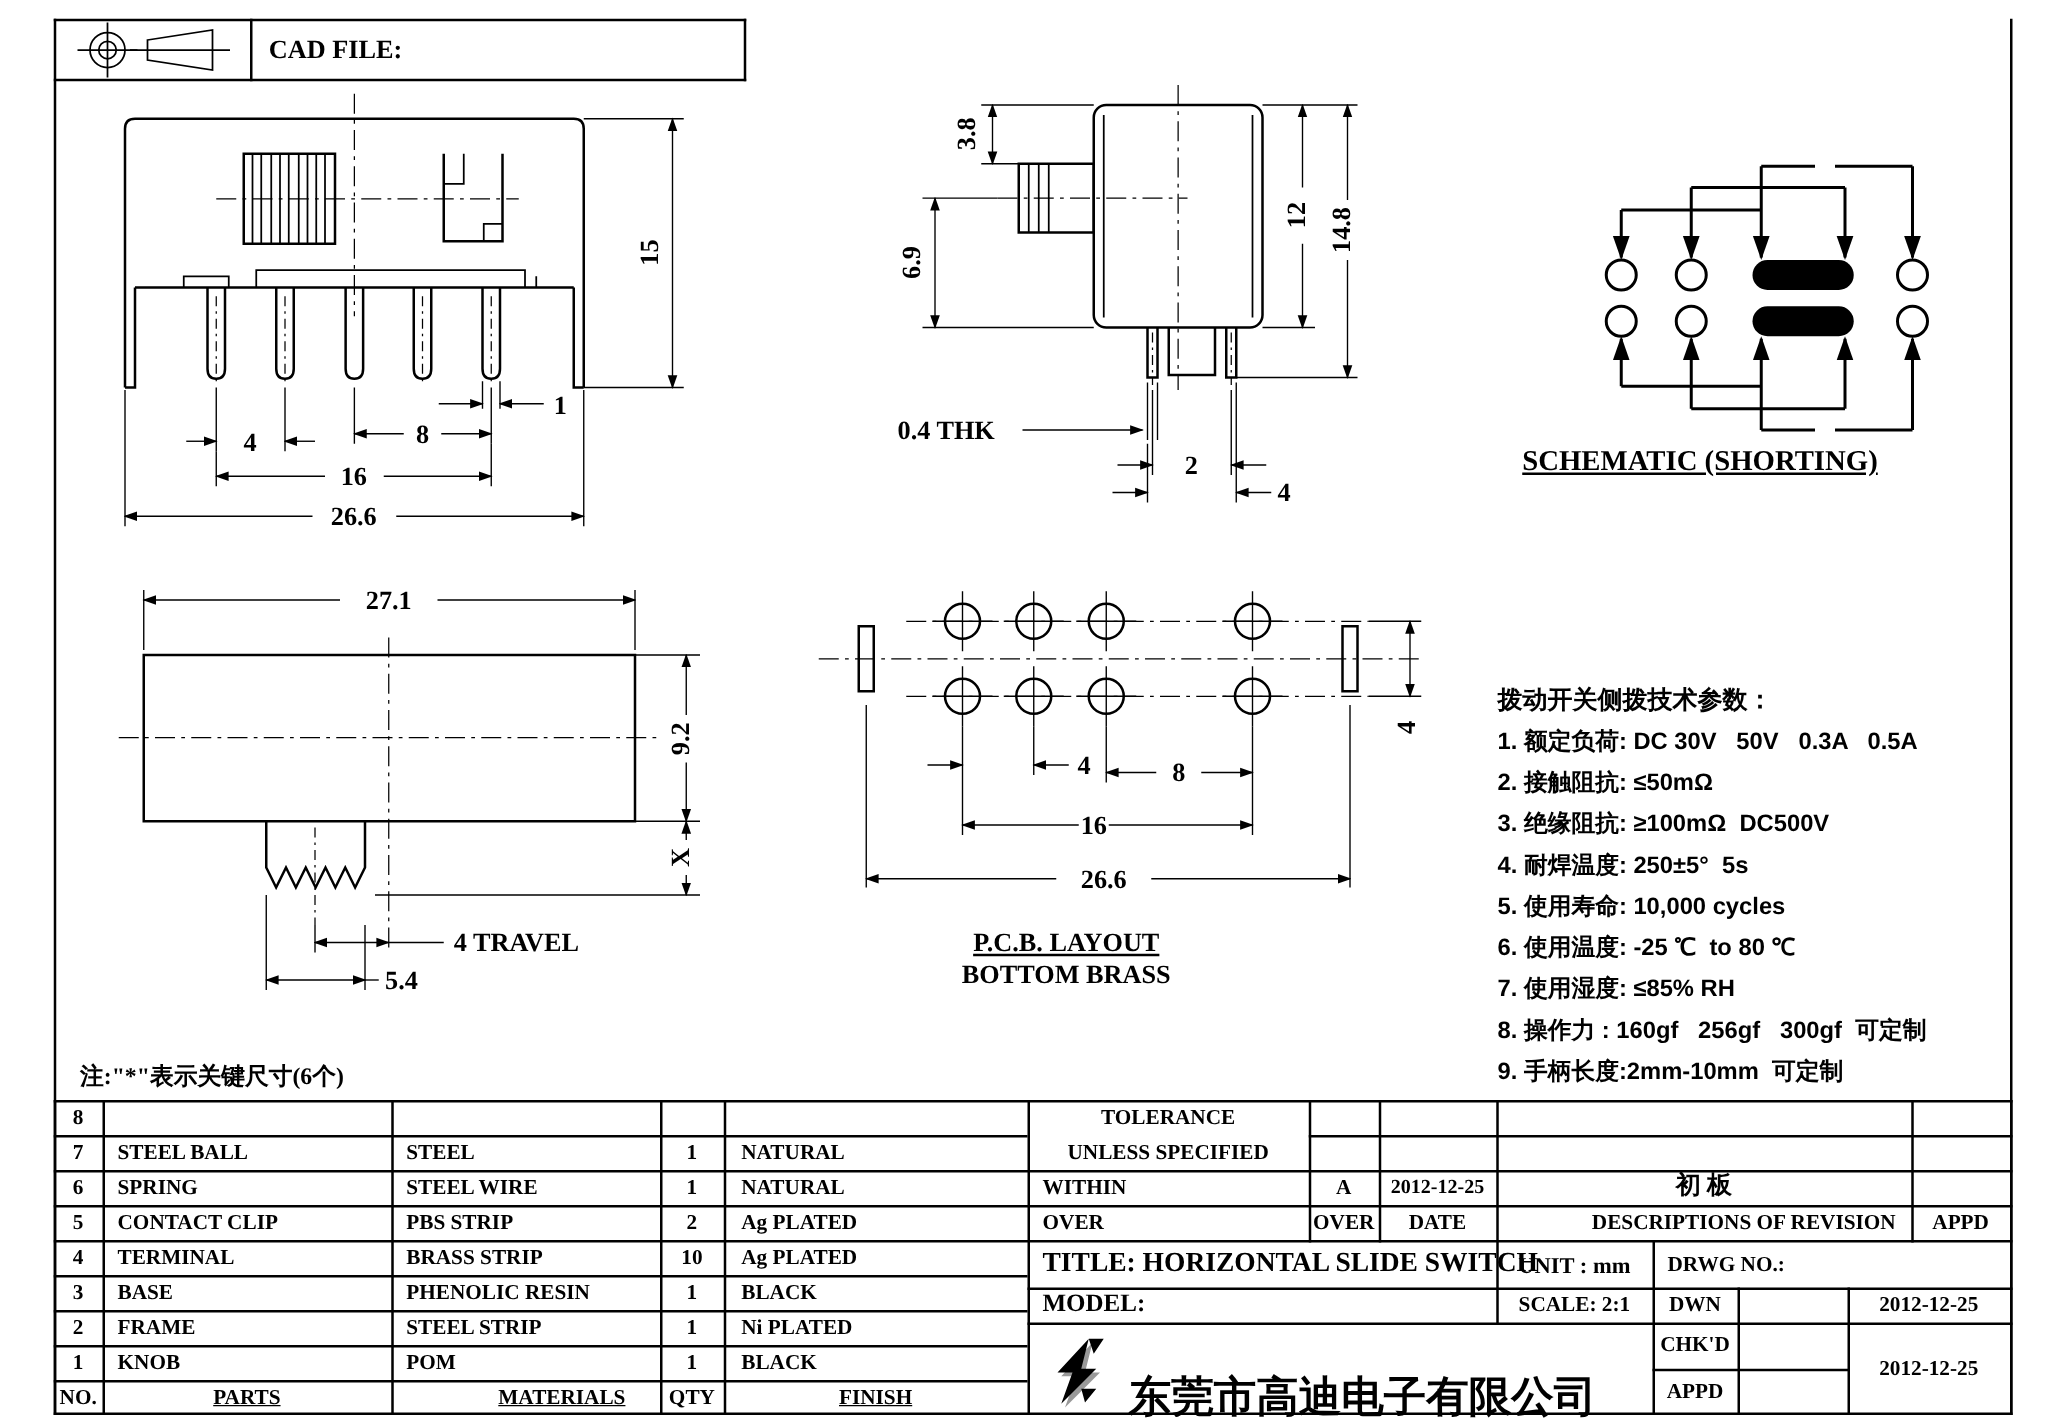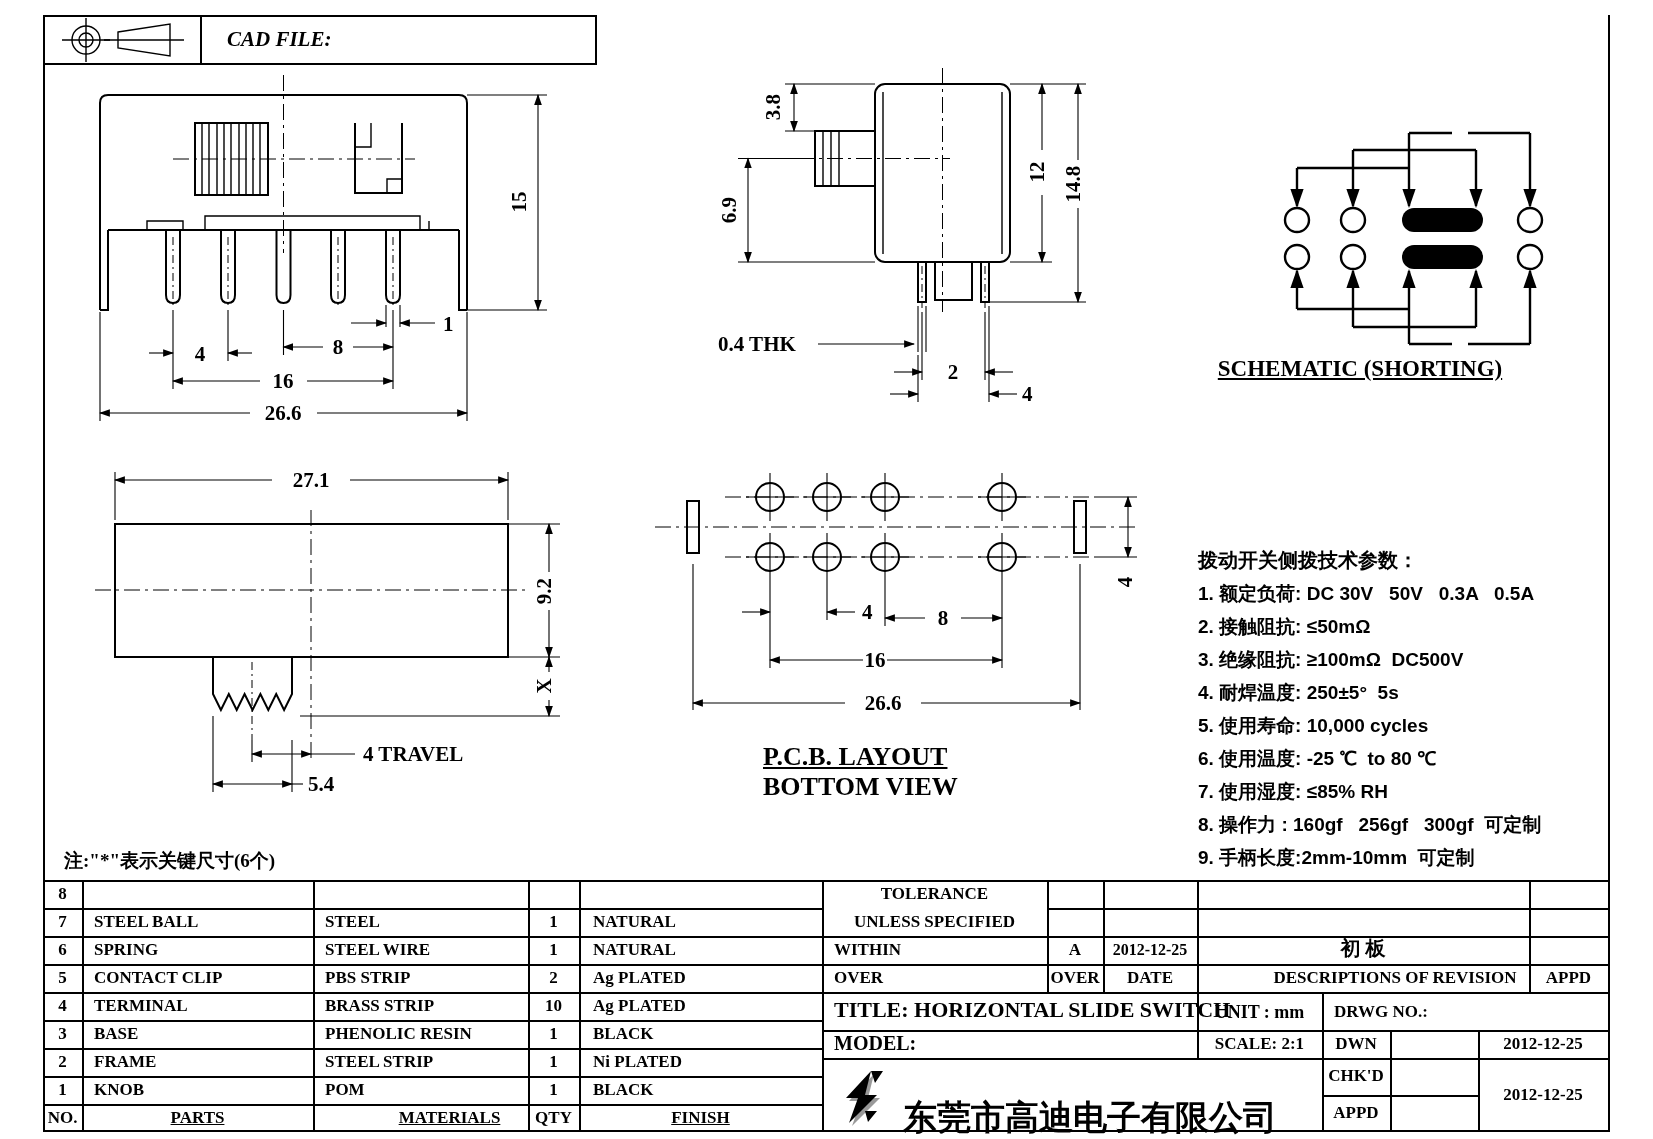--- a/index.html
+++ b/index.html
@@ -8,21 +8,21 @@
   .abs{position:absolute;}
   .ln{position:absolute;background:#000;}
   svg.view{position:absolute;overflow:visible;}
   .o2{fill:none;stroke:#000;stroke-width:2;}
   .o25{fill:none;stroke:#000;stroke-width:2.4;}
   .o15{fill:none;stroke:#000;stroke-width:1.4;}
   .dim{fill:none;stroke:#000;stroke-width:1.1;}
   .cl{fill:none;stroke:#000;stroke-width:1;stroke-dasharray:16 5 3 5;}
   .pd{fill:none;stroke:#000;stroke-width:1;stroke-dasharray:8 4 2 4;}
   .dimtxt{font:bold 21px "Liberation Serif",serif;fill:#000;}
-  .cap{position:absolute;font-weight:bold;font-size:26px;text-align:center;white-space:nowrap;}
+  .cap{position:absolute;font-weight:bold;font-size:21px;text-align:center;white-space:nowrap;}
   .u{text-decoration:underline;}
   .tb{position:absolute;font:bold 17px "Liberation Serif",serif;line-height:22px;white-space:nowrap;}
   .ctr{text-align:center;}
   .tech-line{font:bold 19px "Liberation Sans",sans-serif;line-height:33px;white-space:pre;}
   .tech-head{font:bold 20px "Liberation Sans",sans-serif;line-height:34px;white-space:pre;}
   .notetxt{font:bold 19px "Liberation Serif",serif;white-space:pre;}
   .cadlbl{font:bold 21px "Liberation Serif",serif;}
 </style>
 </head>
 <body>
@@ -38,21 +38,21 @@
 
   <svg class="view" style="left:62px;top:17px;" width="48" height="46" viewBox="0 0 48 46">
     <circle cx="24" cy="23" r="14" class="o15"></circle>
     <circle cx="24" cy="23" r="7" class="o15"></circle>
     <path class="o15" d="M0,23 H48 M24,1 V45"></path>
   </svg>
   <svg class="view" style="left:104px;top:20px;" width="92" height="40" viewBox="0 0 92 40">
     <path class="o15" d="M14,12 L66,4 L66,36 L14,28 Z"></path>
     <path class="o15" d="M0,20 H80"></path>
   </svg>
-  <div class="abs cadlbl" style="left:227px;top:27px;font-style:italic;">CAD FILE:</div>
+  <div class="abs cadlbl" style="left:215px;top:27px;">CAD FILE:</div>
 
   <svg class="view" style="left:55px;top:75px;" width="500" height="350" viewBox="0 0 500 350">
     <defs>
       <marker id="fa" viewBox="0 0 10 10" refX="9" refY="5" markerWidth="10" markerHeight="10" orient="auto-start-reverse">
         <path d="M0,1.5 L10,5 L0,8.5 z" fill="#000"></path>
       </marker>
     </defs>
     <path class="o2" d="M45,235 L45,28 Q45,20 53,20 L404,20 Q412,20 412,28 L412,235"></path>
     <path class="o2" d="M45,235 H53 V155 M404,155 V235 H412 M53,155 H404"></path>
     <path class="o15" d="M92,155 V146 H128 V155 M374,155 V146 M150,155 V141 H365 V155"></path>
@@ -251,21 +251,21 @@
     <text class="dimtxt" x="250" y="227" text-anchor="middle">16</text>
     <path class="dim" d="M68,263 H220" marker-start="url(#pa)"></path>
     <path class="dim" d="M296,263 H455" marker-end="url(#pa)"></path>
     <text class="dimtxt" x="258" y="270" text-anchor="middle">26.6</text>
     <path class="dim" d="M470,57 H512 M470,117 H512"></path>
     <path class="dim" d="M503,57 V117" marker-start="url(#pa)" marker-end="url(#pa)"></path>
     <text class="dimtxt" transform="rotate(-90 507 142)" x="507" y="142" text-anchor="middle">4</text>
   </svg>
   <div class="cap" style="left:763px;top:742px;width:180px;">
     <div class="u">P.C.B. LAYOUT</div>
-    <div>BOTTOM VIEW</div>
+    <div>BOTTOM BRASS</div>
   </div>
 
   <div class="abs" style="left:1198px;top:543px;width:420px;">
     <div class="tech-head">拨动开关侧拨技术参数：</div>
     <div class="tech-line">1. 额定负荷: DC 30V   50V   0.3A   0.5A</div>
     <div class="tech-line">2. 接触阻抗: ≤50mΩ</div>
     <div class="tech-line">3. 绝缘阻抗: ≥100mΩ  DC500V</div>
     <div class="tech-line">4. 耐焊温度: 250±5°  5s</div>
     <div class="tech-line">5. 使用寿命: 10,000 cycles</div>
     <div class="tech-line">6. 使用温度: -25 ℃  to 80 ℃</div>

